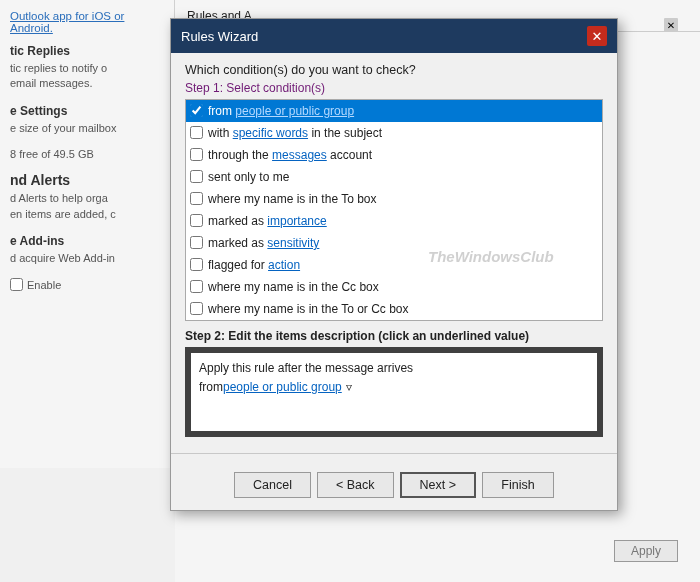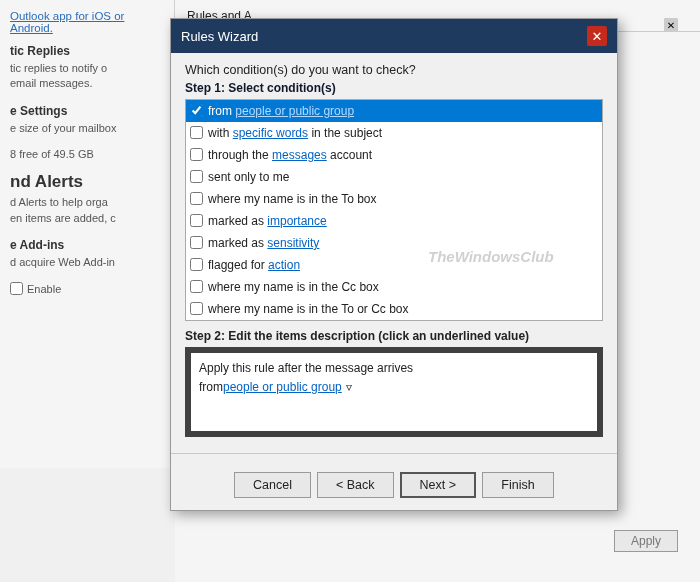--- a/index.html
+++ b/index.html
@@ -83,22 +83,22 @@
     }
 
     .dialog-main-question {
       font-size: 12.5px;
       color: #222;
       margin-bottom: 4px;
     }
 
     .dialog-step-label {
       font-size: 12px;
-      font-weight: 700;
-      color: #0f172a;
+      font-weight: 400;
+      color: #701a75;
       margin-bottom: 4px;
     }
 
     
     .conditions-list-container {
       background: #fff;
       border: 1px solid #aaa;
       height: 222px;
       overflow-y: scroll;
       position: relative;
@@ -232,21 +232,21 @@
   <div class="outlook-left">
     <div style="font-size:11.5px; color:#2a6ebb; text-decoration:underline; margin-bottom:10px; cursor:pointer;">Outlook app for iOS or Android.</div>
 
     <div style="font-size:12px; font-weight:600; color:#333; margin-bottom:3px;">tic Replies</div>
     <div style="font-size:11px; color:#555; margin-bottom:12px; line-height:1.4;">tic replies to notify o<br>email messages.</div>
 
     <div style="font-size:12px; font-weight:600; color:#333; margin-bottom:3px;">e Settings</div>
     <div style="font-size:11px; color:#555; margin-bottom:12px; line-height:1.4;">e size of your mailbox</div>
     <div style="font-size:11px; color:#555; margin-bottom:12px;">8 free of 49.5 GB</div>
 
-    <div style="font-size:17px; font-weight:600; color:#333; margin-bottom:3px;">nd Alerts</div>
+    <div style="font-size:14px; font-weight:600; color:#333; margin-bottom:3px;">nd Alerts</div>
     <div style="font-size:11px; color:#555; margin-bottom:12px; line-height:1.4;">d Alerts to help orga<br>en items are added, c</div>
 
     <div style="font-size:12px; font-weight:600; color:#333; margin-bottom:3px;">e Add-ins</div>
     <div style="font-size:11px; color:#555; margin-bottom:12px; line-height:1.4;">d acquire Web Add-in</div>
     <div style="font-size:11px; color:#555; display:flex; align-items:center; gap:4px;">
       <input type="checkbox" style="margin: 0px;"> 
         <span>Enable</span>
     </div>
   </div>
 
@@ -256,21 +256,21 @@
     </div>
     <div style="padding: 8px 12px;">
       <div style="font-size:11.5px; font-weight:600; color:#333; margin-bottom:6px;">Email Rules</div>
       <div style="display:flex; align-items:center; gap:6px; margin-bottom:8px;">
         <div style="width:20px; height:20px; background:#d0e8ff; border:1px solid #99c0e0; display:flex; align-items:center; justify-content:center; font-size:10px;">📋</div>
         <span style="font-size:11.5px; color:#2a6ebb; text-decoration:underline; cursor:pointer;">New R</span>
       </div>
       <div style="font-size:11.5px; color:#333; margin-bottom:4px;">Rule (0</div>
     </div>
     <div style="position:absolute; bottom:130px; left:185px; font-size:11.5px; color:#333;">Rule descri</div>
-    <div style="position:absolute; bottom:30px; right:22px;">
+    <div style="position:absolute; bottom:20px; right:22px;">
       <button style="background:#e8e8e8; border:1px solid #999; padding:3px 16px; font-size:12px; color:#777; cursor:pointer;">Apply</button>
     </div>
     <div style="position:absolute; top:18px; right:22px; width:14px; height:14px; background:#ccc; border-radius:1px; display:flex; align-items:center; justify-content:center; font-size:10px; cursor:pointer;">✕</div>
   </div>
 </div>
 
 <div class="dialog">
 
   <div class="dialog-titlebar">
     <span>Rules Wizard</span>

